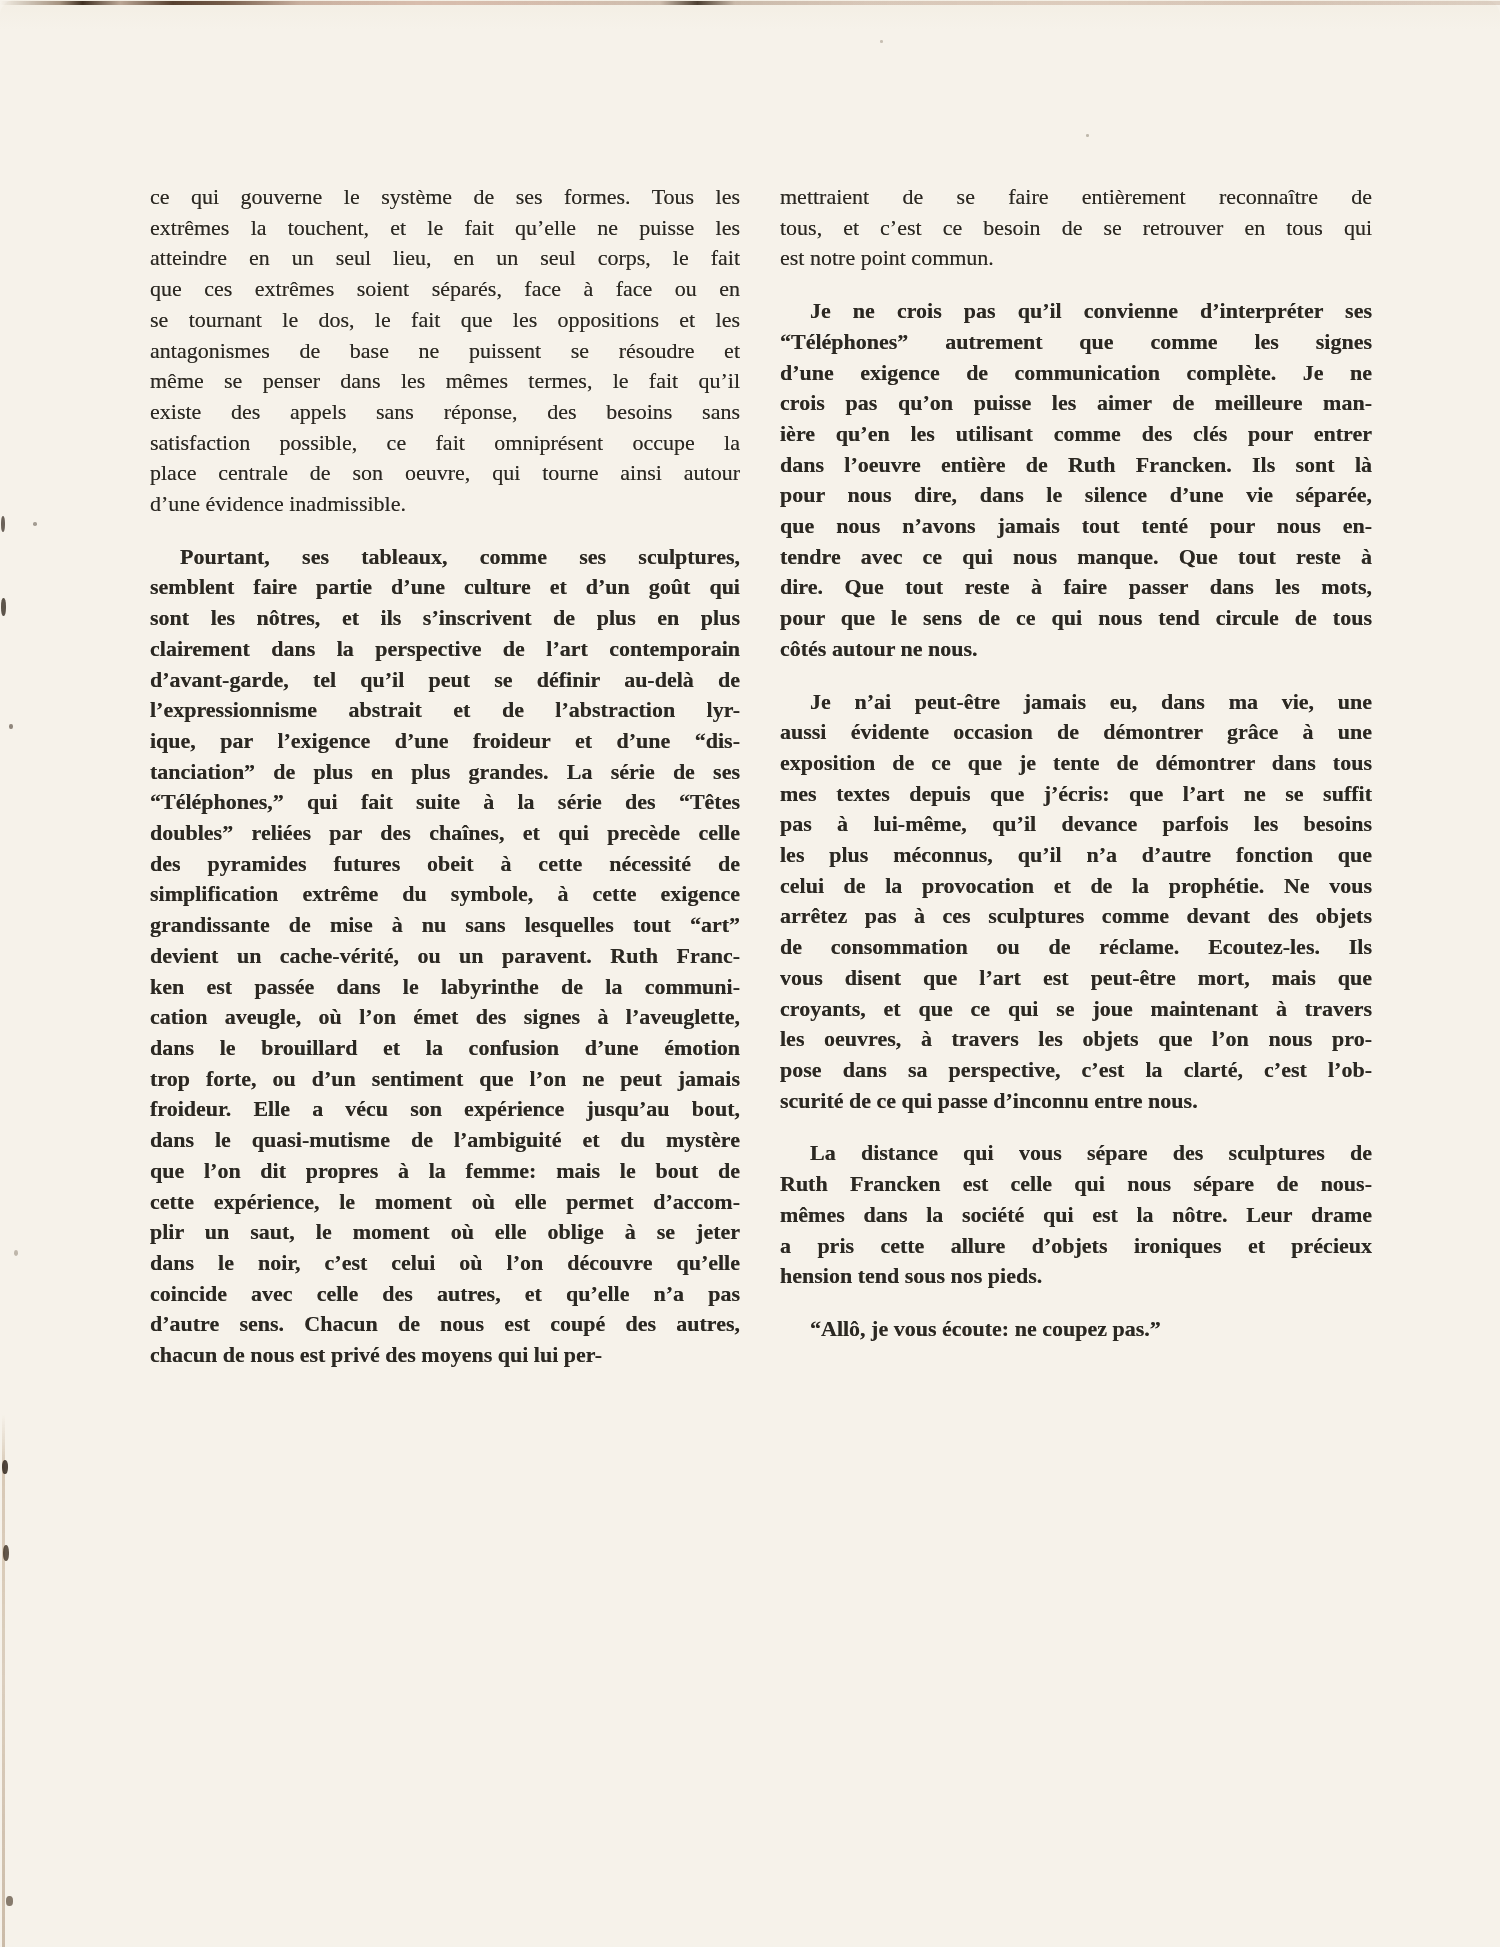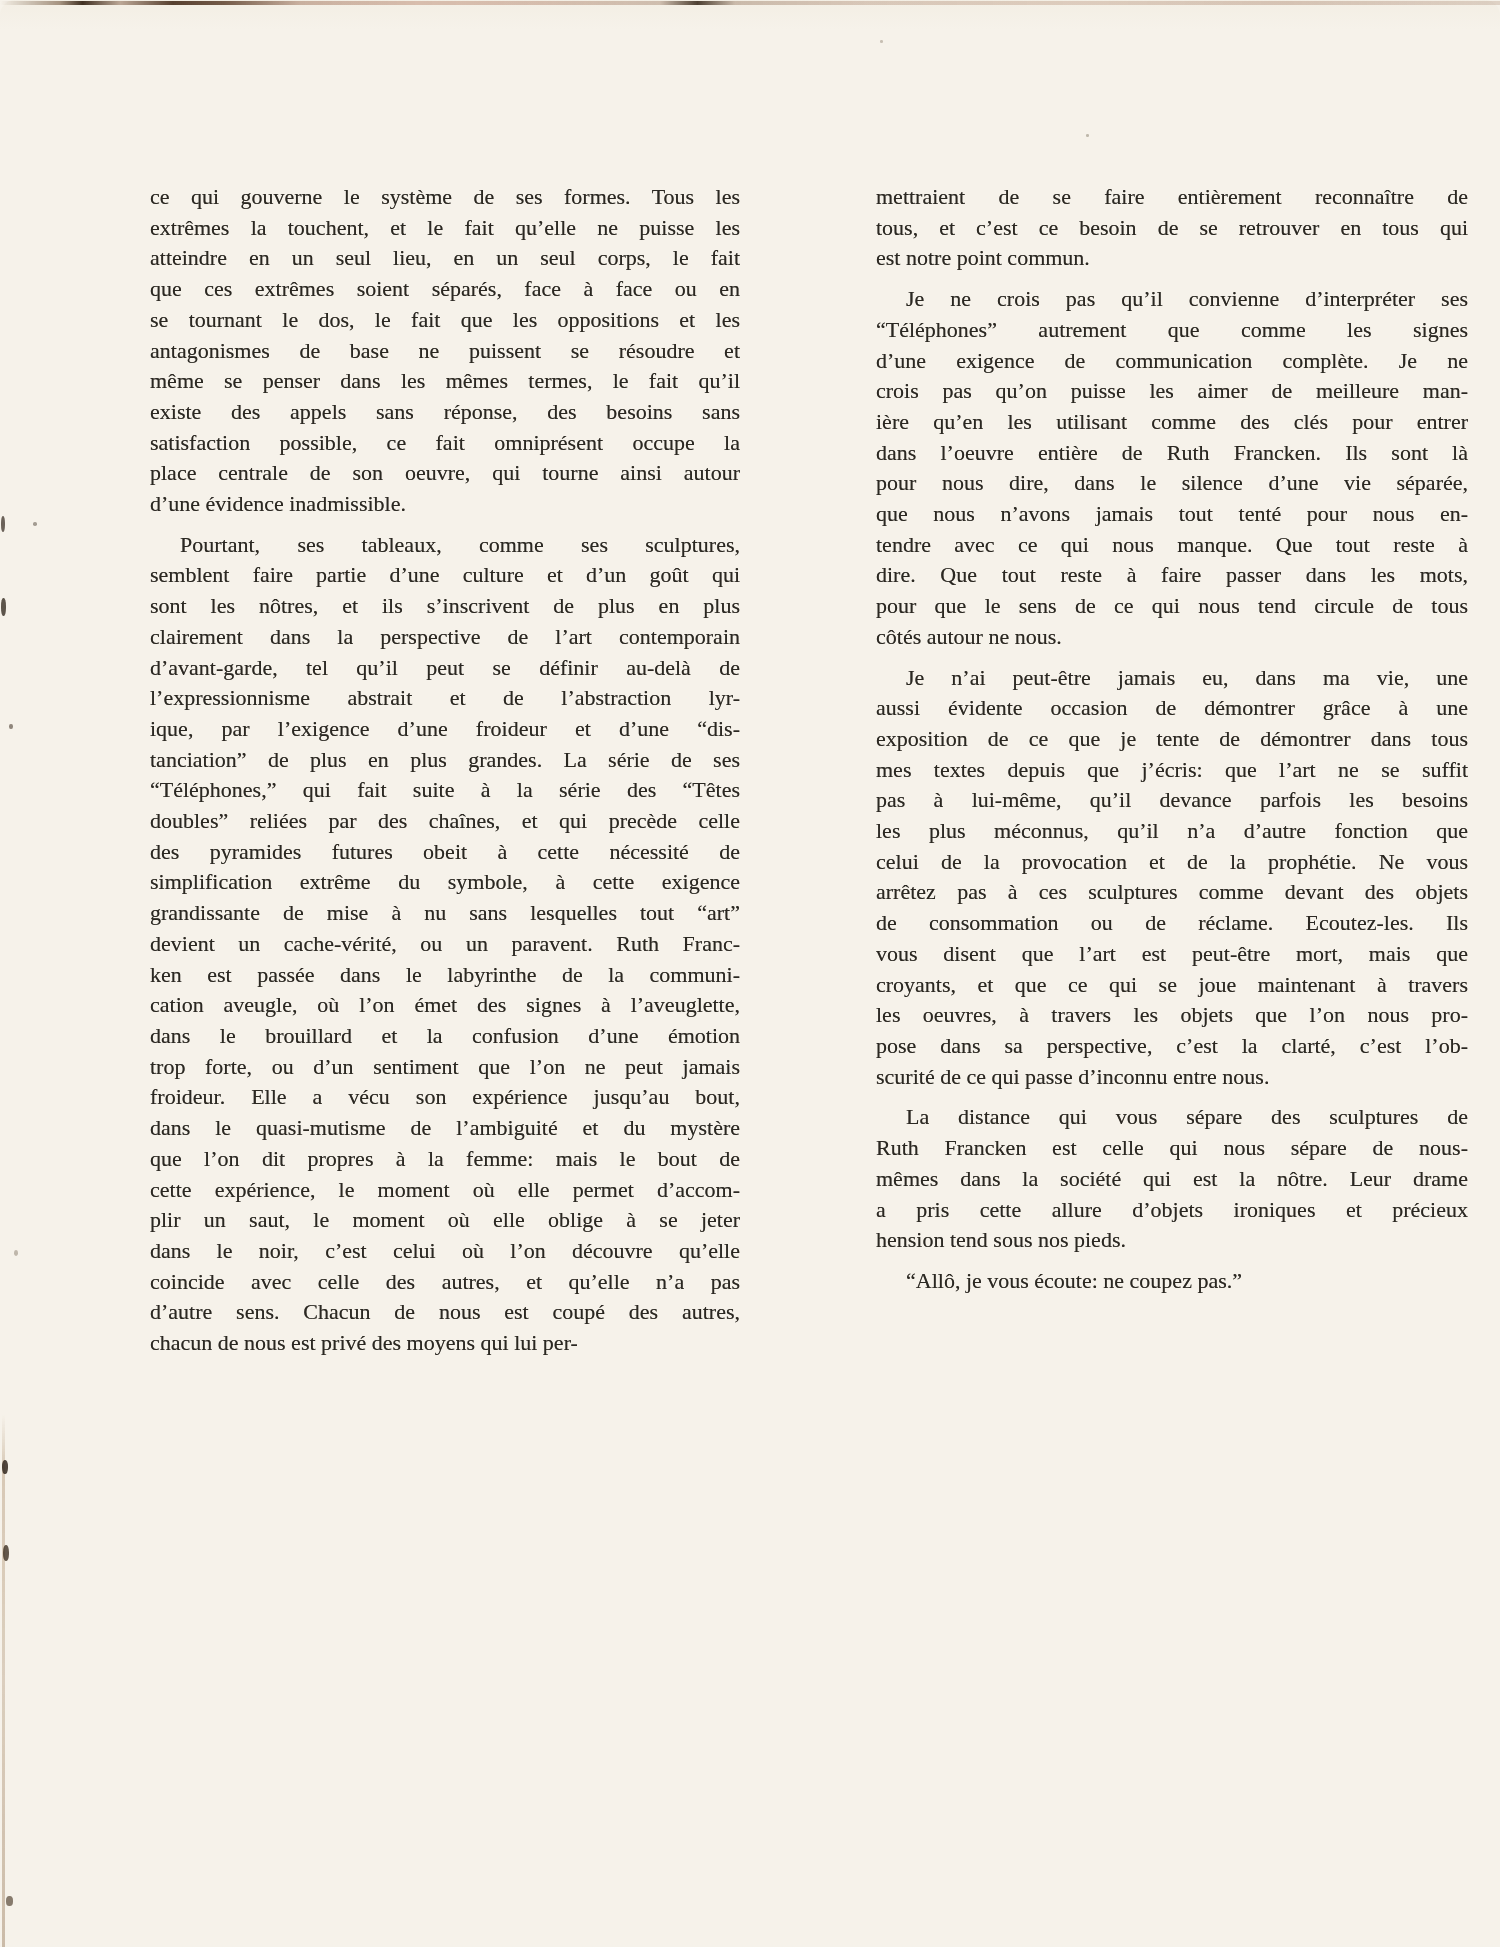--- a/index.html
+++ b/index.html
@@ -62,22 +62,22 @@
 
   .column{
     position:absolute;top:182px;
     width:590px;
     color:#2b2822;
     font-size:22px;
     line-height:30.7px;
     text-shadow:0 0 0.45px rgba(43,40,34,0.55);
   }
   .col-left{left:150px;}
-  .col-right{left:876px;width:592px;}
-  .para + .para{margin-top:10px;}
+  .col-right{left:780px;width:592px;}
+  .para + .para{margin-top:22px;font-weight:bold;}
   .line{
     text-align:justify;
     text-align-last:justify;
     -moz-text-align-last:justify;
     white-space:normal;
   }
   .line.last{
     text-align-last:left;
     -moz-text-align-last:left;
   }

